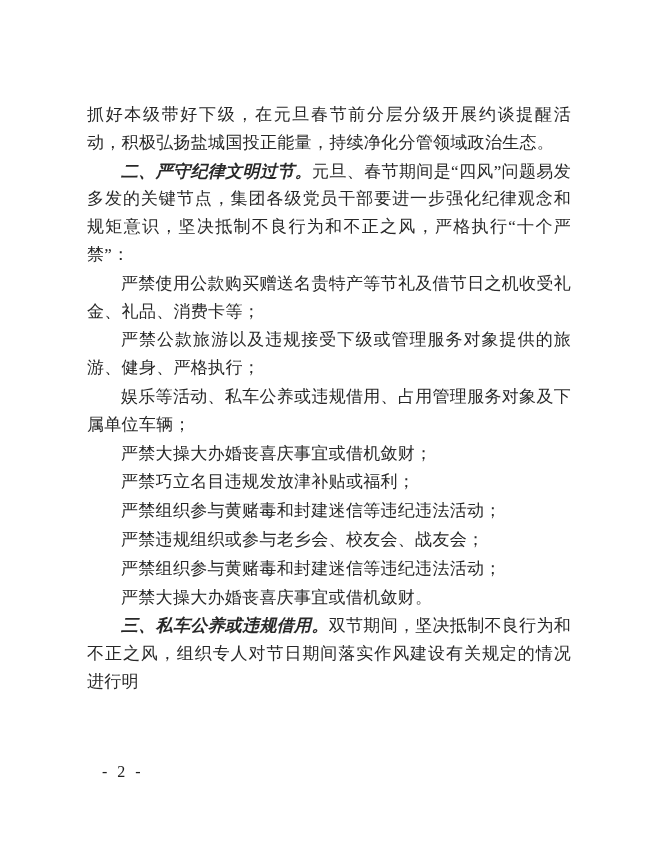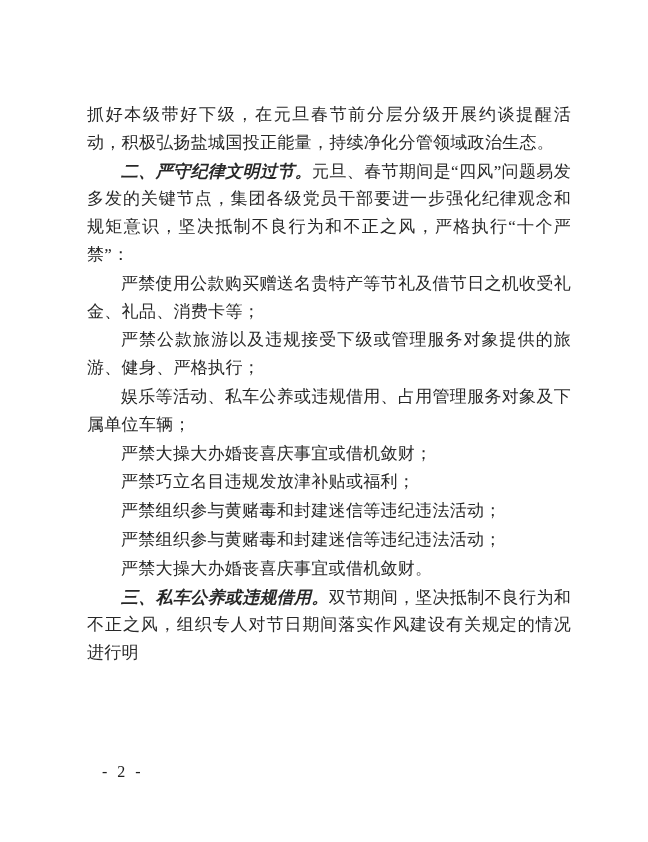--- a/index.html
+++ b/index.html
@@ -57,18 +57,19 @@
 <div class="page">
   <div class="content">
       <p class="para"><span>抓好本级带好下级，在元旦春节前分层分级开展约谈提醒活动，积极弘扬盐城国投正能量，持续净化分管领域政治生态。</span></p>
       <p class="para indent"><strong class="lead">二、严守纪律文明过节。</strong><span>元旦、春节期间是“四风”问题易发多发的关键节点，集团各级党员干部要进一步强化纪律观念和规矩意识，坚决抵制不良行为和不正之风，严格执行“十个严禁”：</span></p>
       <p class="para indent"><span>严禁使用公款购买赠送名贵特产等节礼及借节日之机收受礼金、礼品、消费卡等；</span></p>
       <p class="para indent"><span>严禁公款旅游以及违规接受下级或管理服务对象提供的旅游、健身、严格执行；</span></p>
       <p class="para indent"><span>娱乐等活动、私车公养或违规借用、占用管理服务对象及下属单位车辆；</span></p>
       <p class="para indent"><span>严禁大操大办婚丧喜庆事宜或借机敛财；</span></p>
       <p class="para indent"><span>严禁巧立名目违规发放津补贴或福利；</span></p>
       <p class="para indent"><span>严禁组织参与黄赌毒和封建迷信等违纪违法活动；</span></p>
+      <p class="para indent"><span>严禁违规组织或参与老乡会、校友会、战友会；</span></p>
       <p class="para indent"><span>严禁组织参与黄赌毒和封建迷信等违纪违法活动；</span></p>
       <p class="para indent"><span>严禁大操大办婚丧喜庆事宜或借机敛财。</span></p>
       <p class="para indent"><strong class="lead">三、私车公养或违规借用。</strong><span>双节期间，坚决抵制不良行为和不正之风，组织专人对节日期间落实作风建设有关规定的情况进行明</span></p>
     </div>
   <div class="page-number">- 2 -</div>
 </div>
 
 </body></html>

